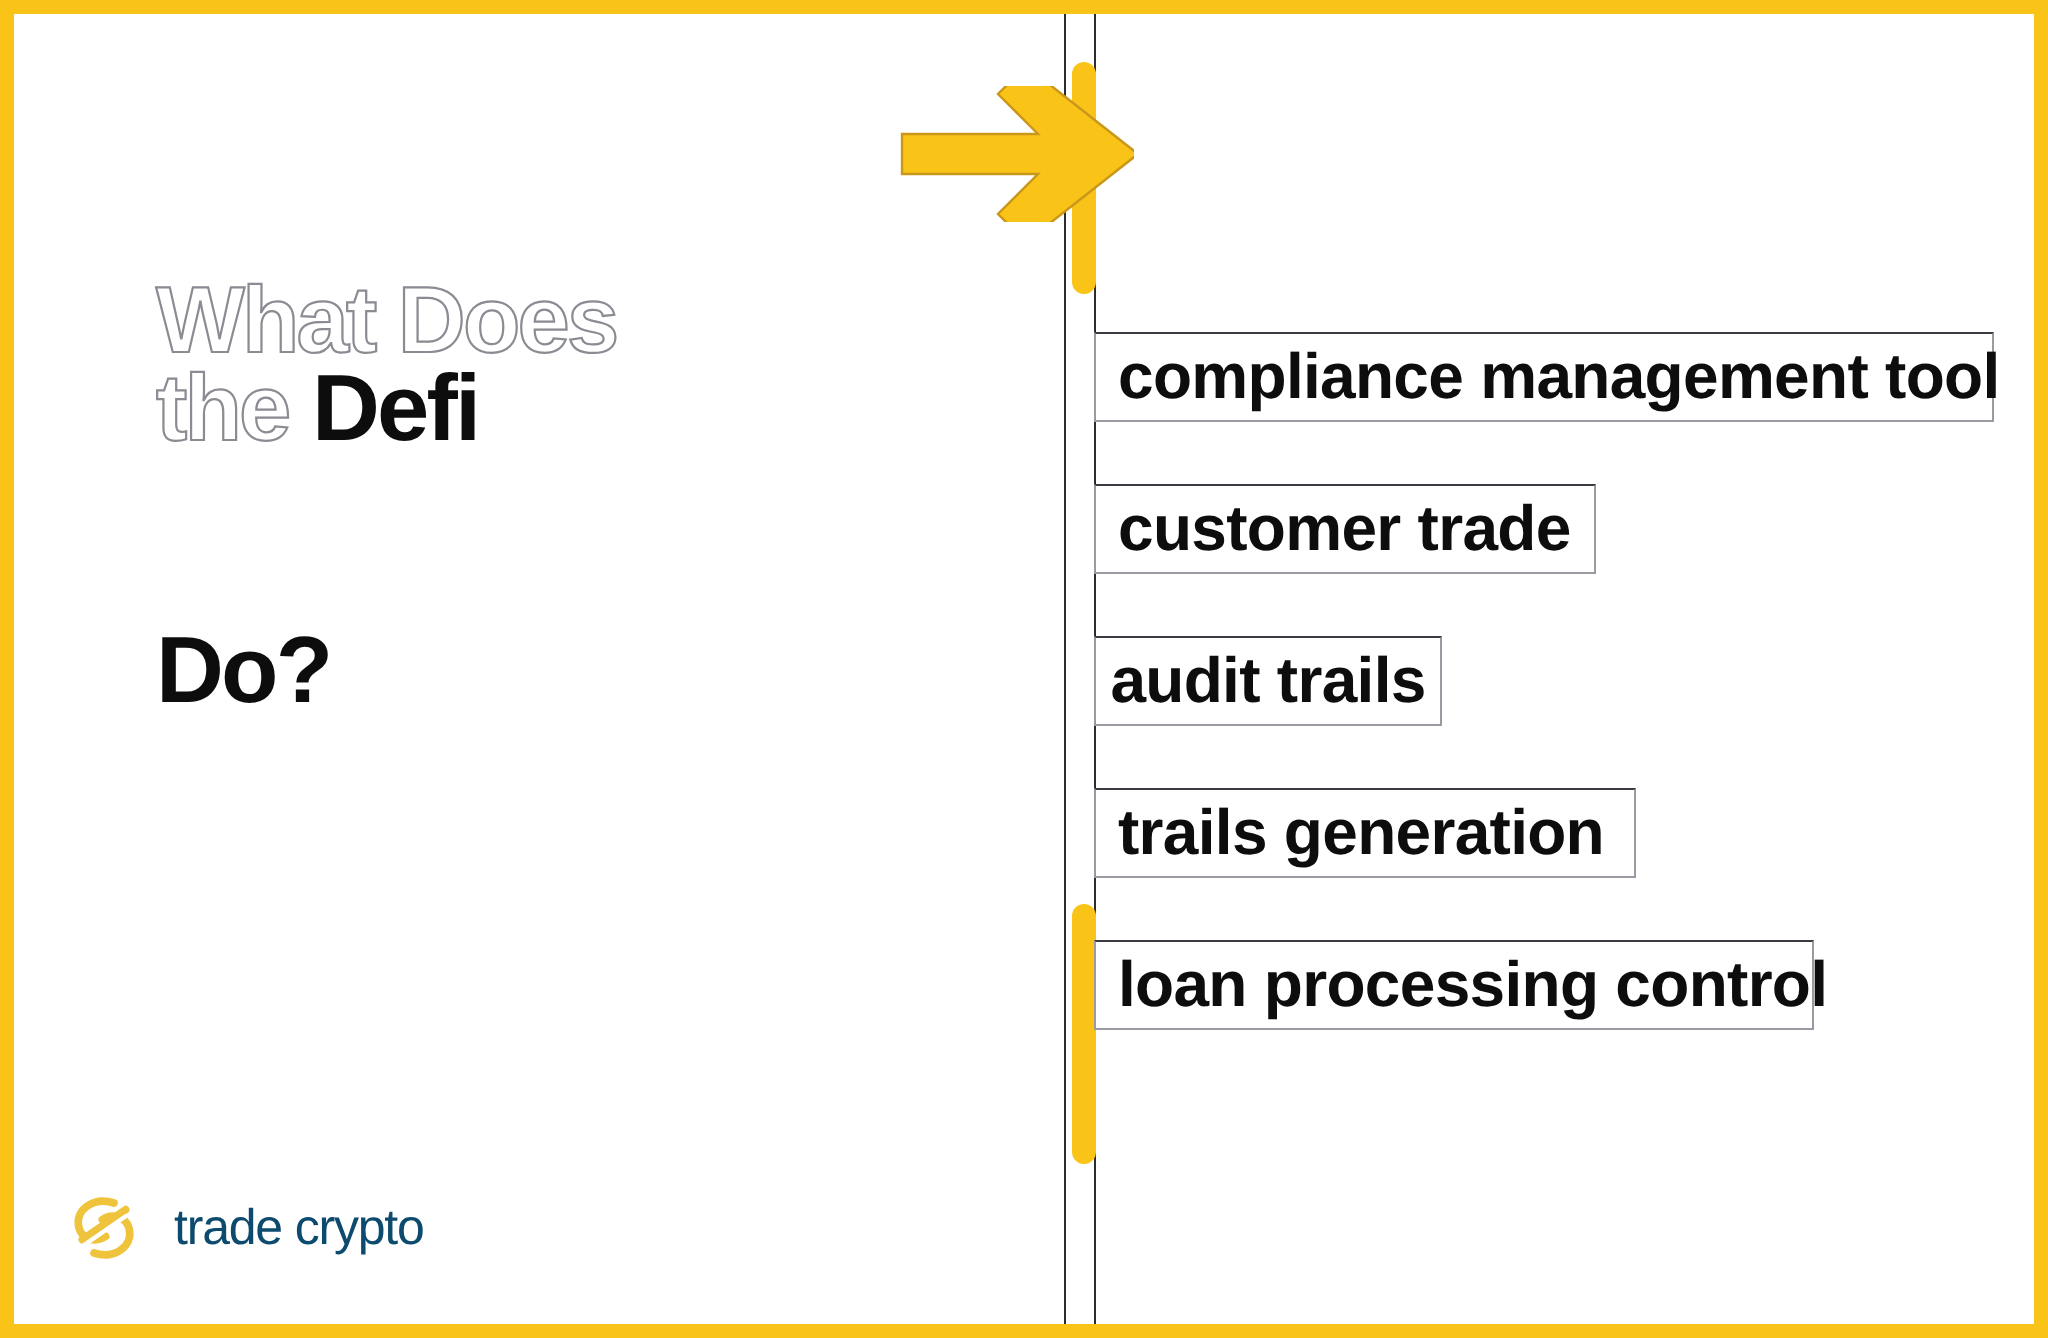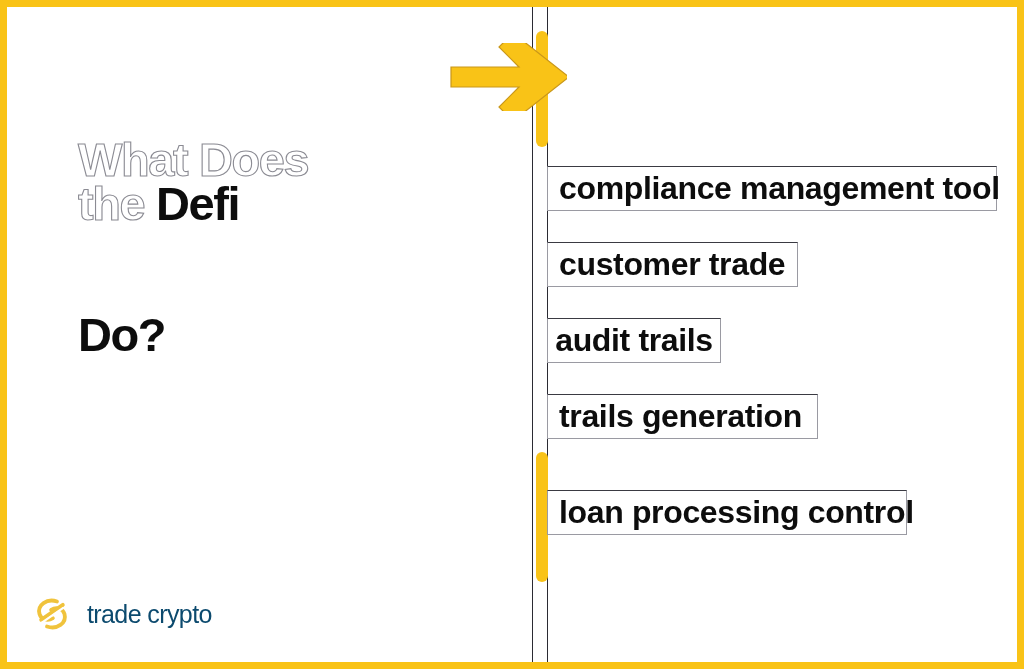--- a/index.html
+++ b/index.html
@@ -153,21 +153,21 @@
     </div>
     <div class="item-box" style="top: 242px; width: 251px;">
       <span class="item-label">customer trade</span>
     </div>
     <div class="item-box" style="top: 318px; width: 174px; justify-content: center;">
       <span class="item-label">audit trails</span>
     </div>
     <div class="item-box" style="top: 394px; width: 271px;">
       <span class="item-label">trails generation</span>
     </div>
-    <div class="item-box" style="top: 470px; width: 360px; margin-top: 20px;">
+    <div class="item-box" style="top: 470px; width: 360px;">
       <span class="item-label">loan processing control</span>
     </div>
   </div>
 
   <div class="logo">
     <svg class="logo-mark" viewBox="0 0 48 48">
       <path d="M30 9 C18 5 6 13 9 24 C11 31 19 33 25 29" fill="none" stroke="#F0C33C" stroke-width="4.6" stroke-linecap="round"></path>
       <path d="M18 39 C30 43 42 35 39 24 C37 17 29 15 23 19" fill="none" stroke="#F0C33C" stroke-width="4.6" stroke-linecap="round"></path>
       <path d="M11 31 L37 13" fill="none" stroke="#F0C33C" stroke-width="4.6" stroke-linecap="round"></path>
       <path d="M11 35 L37 17" fill="none" stroke="#ffffff" stroke-width="2.6" stroke-linecap="round"></path>

